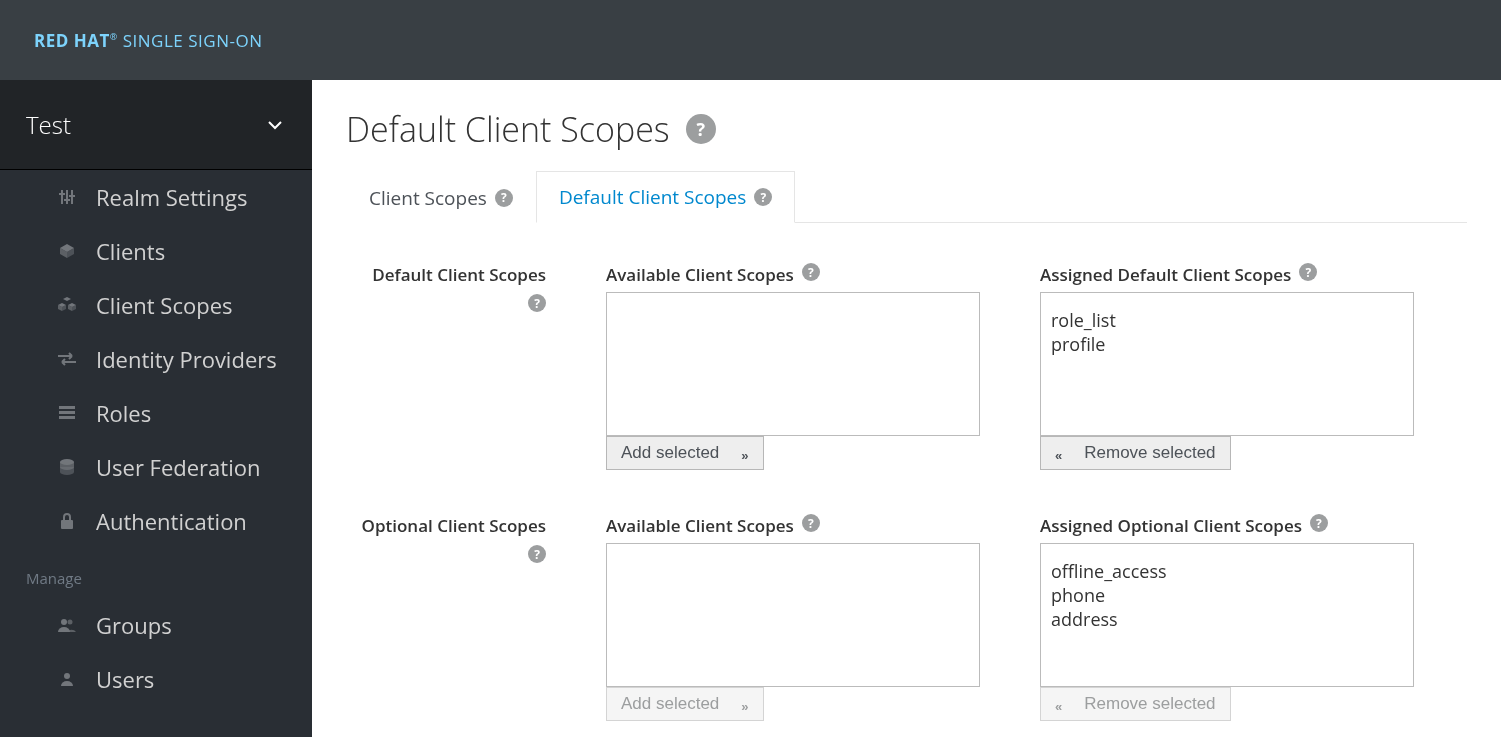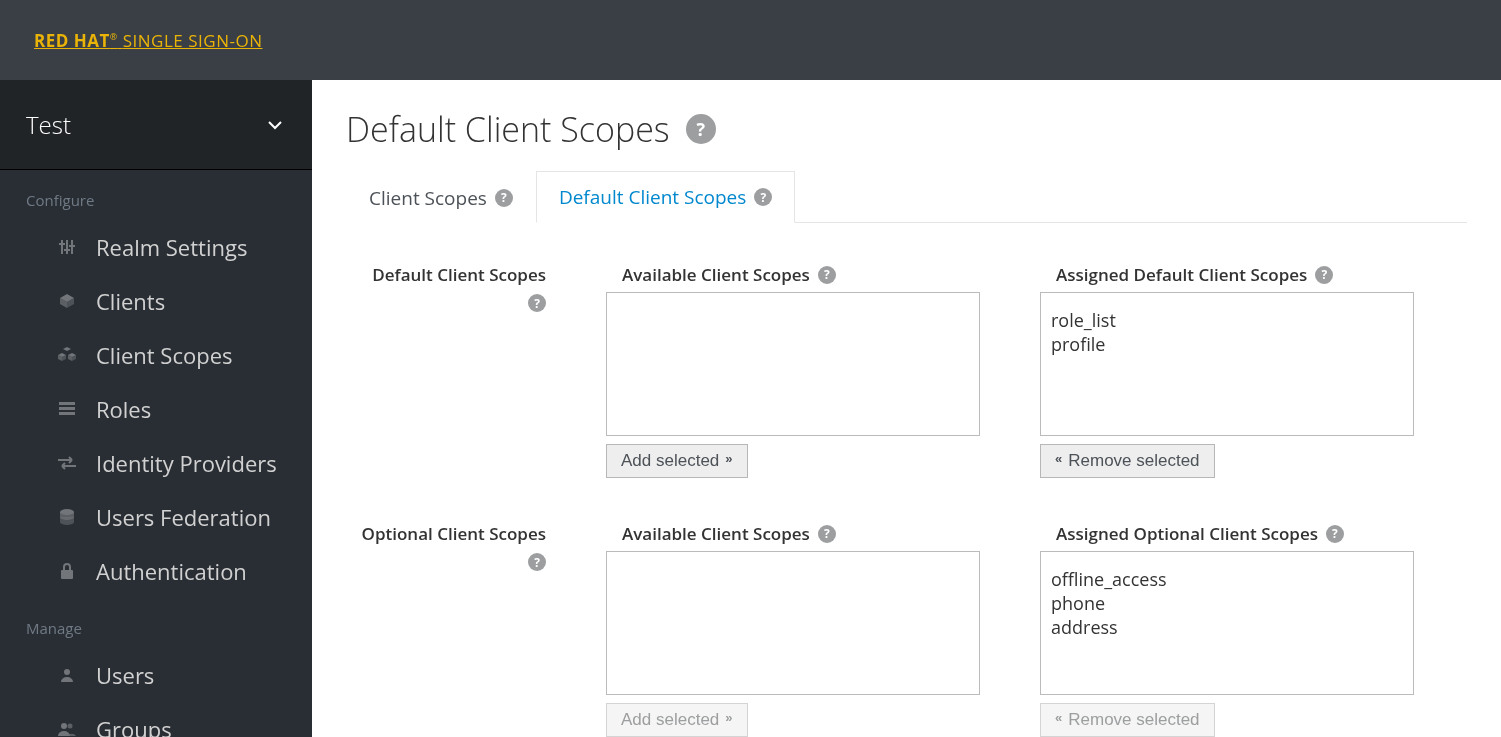--- a/index.html
+++ b/index.html
@@ -12,25 +12,24 @@
     overflow: hidden;
   }
   .topbar {
     height: 80px;
     background: #393f44;
     display: flex;
     align-items: center;
     padding-left: 34px;
   }
   .brand {
-    color: #eab308;
+    color: #7dd3fc;
     letter-spacing: 0.5px;
     font-size: 17px;
     font-weight: 400;
-    text-decoration: underline;
   }
   .brand .bold { font-weight: 700; }
   .brand sup { font-size: 9px; vertical-align: super; }
   .layout {
     display: flex;
     height: calc(100% - 80px);
   }
   .sidebar {
     width: 312px;
     background: #292e34;
@@ -147,48 +146,46 @@
     gap: 8px;
   }
   .col {
     width: 374px;
   }
   .col-title {
     font-size: 17px;
     font-weight: 600;
     color: #333;
     display: flex;
-    align-items: center;
     gap: 8px;
     margin-bottom: 6px;
-    margin-left: 16px;
   }
   .listbox {
     width: 100%;
     height: 144px;
     border: 1px solid #bbb;
     background: #ffffff;
     overflow-y: scroll;
     padding: 15px 10px;
     font-size: 18px;
     line-height: 24px;
     color: #333;
   }
   .listbox div { white-space: nowrap; }
   .btn {
     display: inline-flex;
-    align-items: flex-start;
-    gap: 6px;
+    align-items: flex-end;
+    gap: 22px;
     background: #eeeeee;
     border: 1px solid #b7b7b7;
     color: #4d5258;
     font-size: 17px;
     padding: 6px 14px;
     cursor: pointer;
-    margin-top: 8px;
+    margin-top: 0;
   }
   .btn.disabled {
     color: #9c9e9f;
     border-color: #d4d4d4;
     background: #f5f5f5;
     cursor: default;
   }
   .btn .arr { font-size: 13px; font-weight: 700; }
   
   svg { display: block; }
@@ -207,21 +204,20 @@
   <aside class="sidebar">
     <div class="realm-selector">
       <span>Test</span>
       <span class="chev">
         <svg width="14" height="10" viewBox="0 0 14 10">
             <path d="M1 2 L7 8 L13 2" stroke="#ffffff" stroke-width="2" fill="none"></path>
           </svg>
       </span>
     </div>
 
-    <div class="side-section-title">Configure</div>
 
     <div class="nav-item">
       <span class="icon-slot">
         <svg width="16" height="16" viewBox="0 0 16 16" fill="#72767b">
             <rect x="2" y="1" width="2" height="14"></rect>
             <rect x="7" y="1" width="2" height="14"></rect>
             <rect x="12" y="1" width="2" height="14"></rect>
             <rect x="0" y="4" width="6" height="2"></rect>
             <rect x="5" y="10" width="6" height="2"></rect>
             <rect x="10" y="6" width="6" height="2"></rect>
@@ -248,78 +244,78 @@
             <path d="M0 8 v4 l4 2 v-4 Z" opacity="0.7"></path>
             <path d="M8 8 v4 l-4 2 v-4 Z" opacity="0.5"></path>
             <path d="M10 8 v4 l4 2 v-4 Z" opacity="0.7"></path>
             <path d="M18 8 v4 l-4 2 v-4 Z" opacity="0.5"></path>
           </svg>
       </span>
       <span class="label">Client Scopes</span>
     </div>
     <div class="nav-item">
       <span class="icon-slot">
+        <svg width="18" height="14" viewBox="0 0 18 14" fill="none" stroke="#72767b" stroke-width="2">
+            <path d="M0 4 H14 M14 4 L11 1 M14 4 L11 7"></path>
+            <path d="M18 10 H4 M4 10 L7 7 M4 10 L7 13"></path>
+          </svg>
+      </span>
+      <span class="label">Identity Providers</span>
+    </div>
+    <div class="nav-item">
+      <span class="icon-slot">
         <svg width="16" height="14" viewBox="0 0 16 14" fill="#72767b">
             <rect x="0" y="0" width="16" height="3"></rect>
             <rect x="0" y="5" width="16" height="3"></rect>
             <rect x="0" y="10" width="16" height="3"></rect>
           </svg>
       </span>
       <span class="label">Roles</span>
     </div>
     <div class="nav-item">
       <span class="icon-slot">
-        <svg width="18" height="14" viewBox="0 0 18 14" fill="none" stroke="#72767b" stroke-width="2">
-            <path d="M0 4 H14 M14 4 L11 1 M14 4 L11 7"></path>
-            <path d="M18 10 H4 M4 10 L7 7 M4 10 L7 13"></path>
-          </svg>
-      </span>
-      <span class="label">Identity Providers</span>
-    </div>
-    <div class="nav-item">
-      <span class="icon-slot">
         <svg width="16" height="16" viewBox="0 0 16 16" fill="#72767b">
             <ellipse cx="8" cy="3" rx="7" ry="3"></ellipse>
             <path d="M1 3 v5 a7 3 0 0 0 14 0 V3" opacity="0.7"></path>
             <path d="M1 8 v5 a7 3 0 0 0 14 0 V8" opacity="0.5"></path>
           </svg>
       </span>
-      <span class="label">Users Federation</span>
+      <span class="label">User Federation</span>
     </div>
     <div class="nav-item">
       <span class="icon-slot">
         <svg width="14" height="16" viewBox="0 0 14 16" fill="#72767b">
             <rect x="1" y="7" width="12" height="9" rx="1"></rect>
             <path d="M4 7 V4 a3 3 0 0 1 6 0 V7" fill="none" stroke="#72767b" stroke-width="2"></path>
           </svg>
       </span>
       <span class="label">Authentication</span>
     </div>
 
     <div class="side-section-title">Manage</div>
 
-    <div class="nav-item">
-      <span class="icon-slot">
-        <svg width="14" height="14" viewBox="0 0 14 14" fill="#72767b">
-            <circle cx="7" cy="4" r="3"></circle>
-            <path d="M1 14 a6 5 0 0 1 12 0 Z"></path>
-          </svg>
-      </span>
-      <span class="label">Users</span>
-    </div>
     <div class="nav-item">
       <span class="icon-slot">
         <svg width="18" height="14" viewBox="0 0 18 14" fill="#72767b">
             <circle cx="6" cy="4" r="3"></circle>
             <circle cx="12" cy="4" r="2.5" opacity="0.7"></circle>
             <path d="M0 14 a6 5 0 0 1 12 0 Z"></path>
             <path d="M9 14 a5 4 0 0 1 9 0 Z" opacity="0.7"></path>
           </svg>
       </span>
       <span class="label">Groups</span>
+    </div>
+    <div class="nav-item">
+      <span class="icon-slot">
+        <svg width="14" height="14" viewBox="0 0 14 14" fill="#72767b">
+            <circle cx="7" cy="4" r="3"></circle>
+            <path d="M1 14 a6 5 0 0 1 12 0 Z"></path>
+          </svg>
+      </span>
+      <span class="label">Users</span>
     </div>
   </aside>
 
   <main class="main">
     <h1 class="page-title">
       <span>Default Client Scopes</span>
       <span class="help-circle help-lg">?</span>
     </h1>
 
     <div class="tabs">

